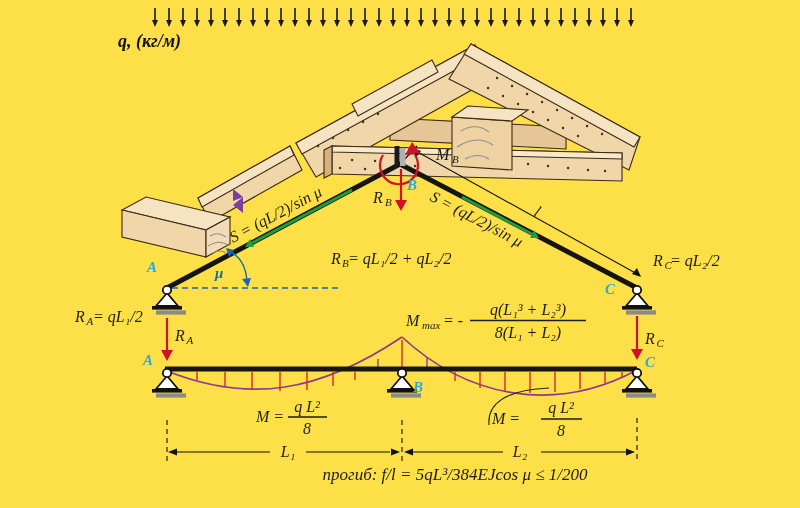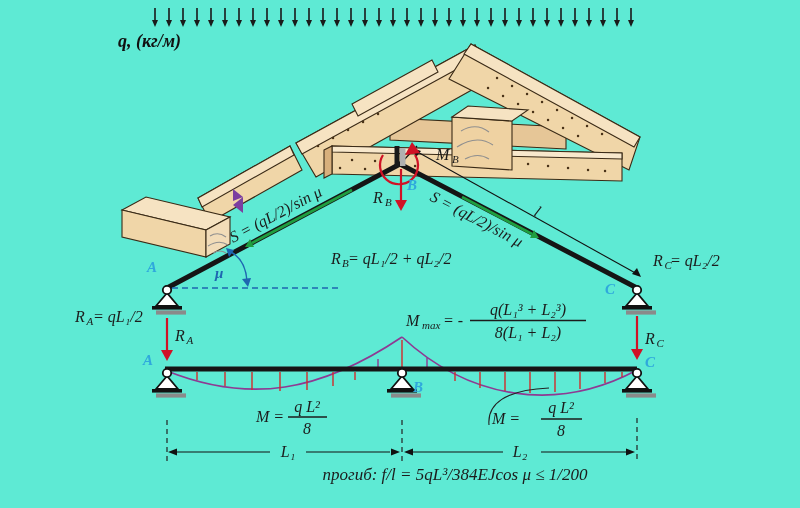--- a/index.html
+++ b/index.html
@@ -1,16 +1,16 @@
 <!DOCTYPE html>
 <html><head>
 <meta charset="utf-8">
 <style>
   html,body{margin:0;padding:0;background:#ffffff;}
-  .stage{position:relative;width:800px;height:508px;background:#5eead4;overflow:hidden;
+  .stage{position:relative;width:800px;height:508px;background:#fde047;overflow:hidden;
          font-family:"Liberation Serif","DejaVu Serif",serif;}
   svg{display:block}
   .f  {font:italic 16px "Liberation Serif","DejaVu Serif",serif; fill:#1c1c1c;}
   .fs {font:italic 11px "Liberation Serif","DejaVu Serif",serif; fill:#1c1c1c;}
   .fb {font:italic 700 18px "Liberation Serif","DejaVu Serif",serif; fill:#111;}
   .cy {font:italic 700 15px "Liberation Serif","DejaVu Serif",serif; fill:#2fa8dc;}
   .mu {font:italic 700 15px "Liberation Serif","DejaVu Serif",serif; fill:#1e66b0;}
   .def{font:italic 17px "Liberation Serif","DejaVu Serif",serif; fill:#1c1c1c;}
   .mid{text-anchor:middle;}
 </style>

